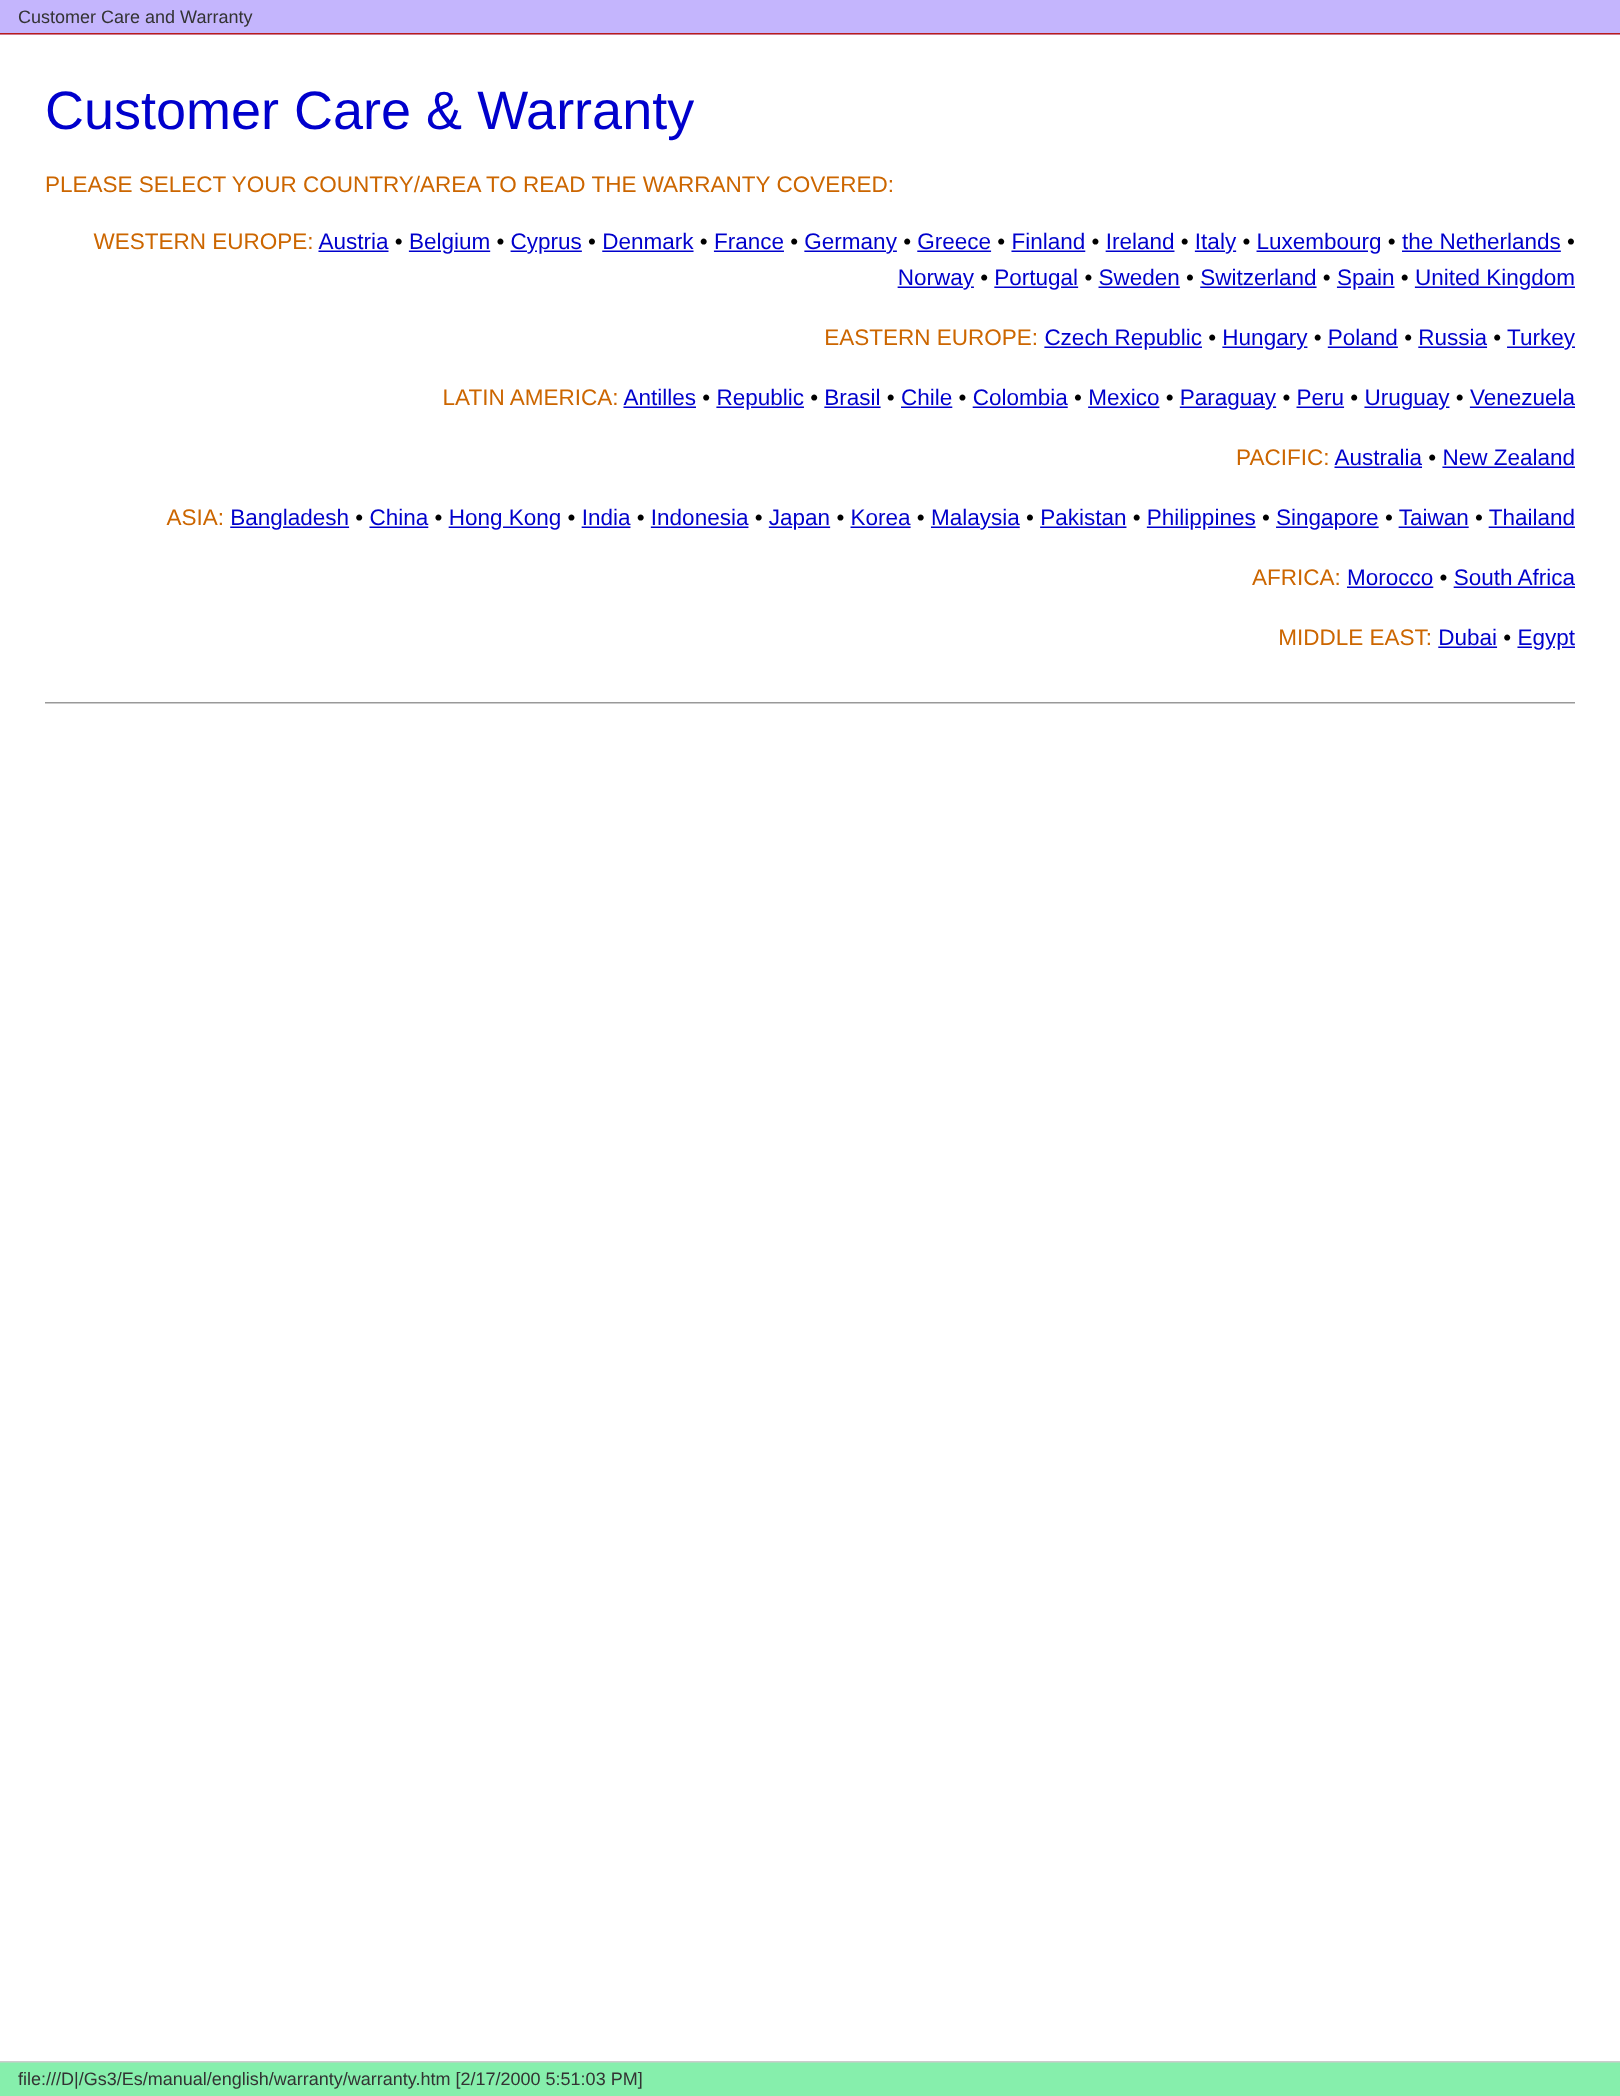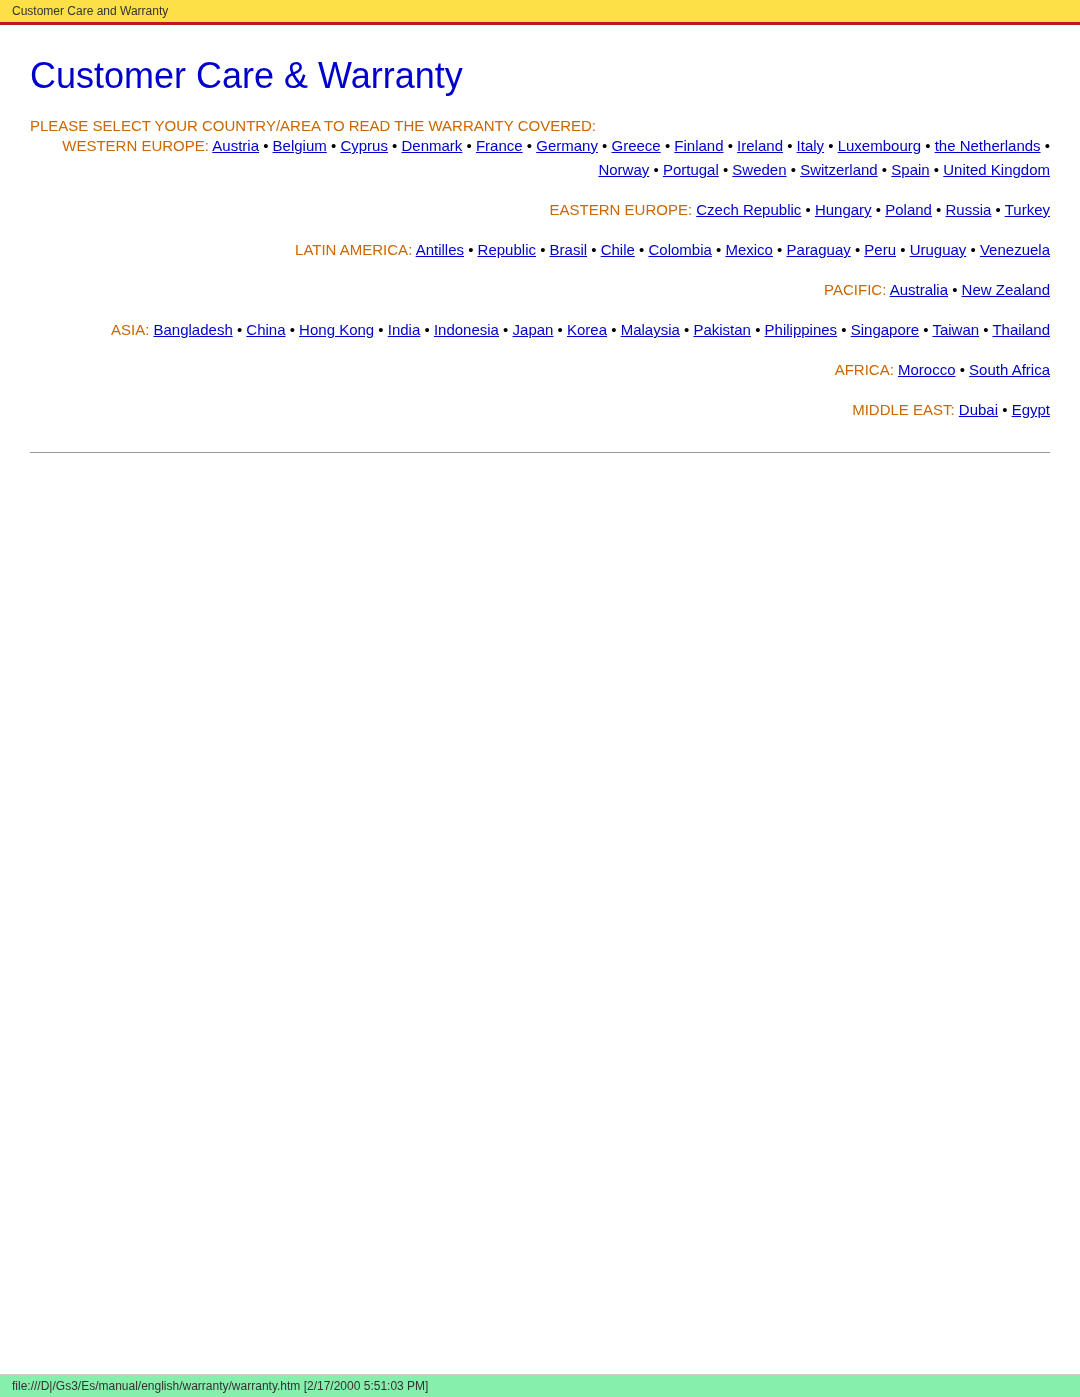--- a/index.html
+++ b/index.html
@@ -5,22 +5,22 @@
     * { margin: 0; padding: 0; box-sizing: border-box; }
     body {
       font-family: Times New Roman, serif;
       font-size: 16px;
       background: #ffffff;
       color: #000000;
       padding: 0;
     }
 
     #browser-tab {
-      background: #fde047;
-      border-bottom: 3px solid #b91c1c;
+      background: #c4b5fd;
+      border-bottom: 1px solid #b91c1c;
       padding: 4px 12px;
       font-size: 12px;
       color: #333;
       font-family: Arial, sans-serif;
     }
 
     #main-content {
       padding: 20px 30px 40px 30px;
       max-width: 1080px;
     }
@@ -32,20 +32,21 @@
       font-family: Arial, sans-serif;
       margin-bottom: 20px;
       margin-top: 10px;
     }
 
     .instruction {
       color: #cc6600;
       font-size: 15px;
       font-family: Arial, sans-serif;
       font-weight: normal;
+      margin-bottom: 18px;
     }
 
     .region-block {
       margin-bottom: 16px;
       font-size: 15px;
       font-family: Arial, sans-serif;
       line-height: 1.6;
       text-align: right;
     }
 

